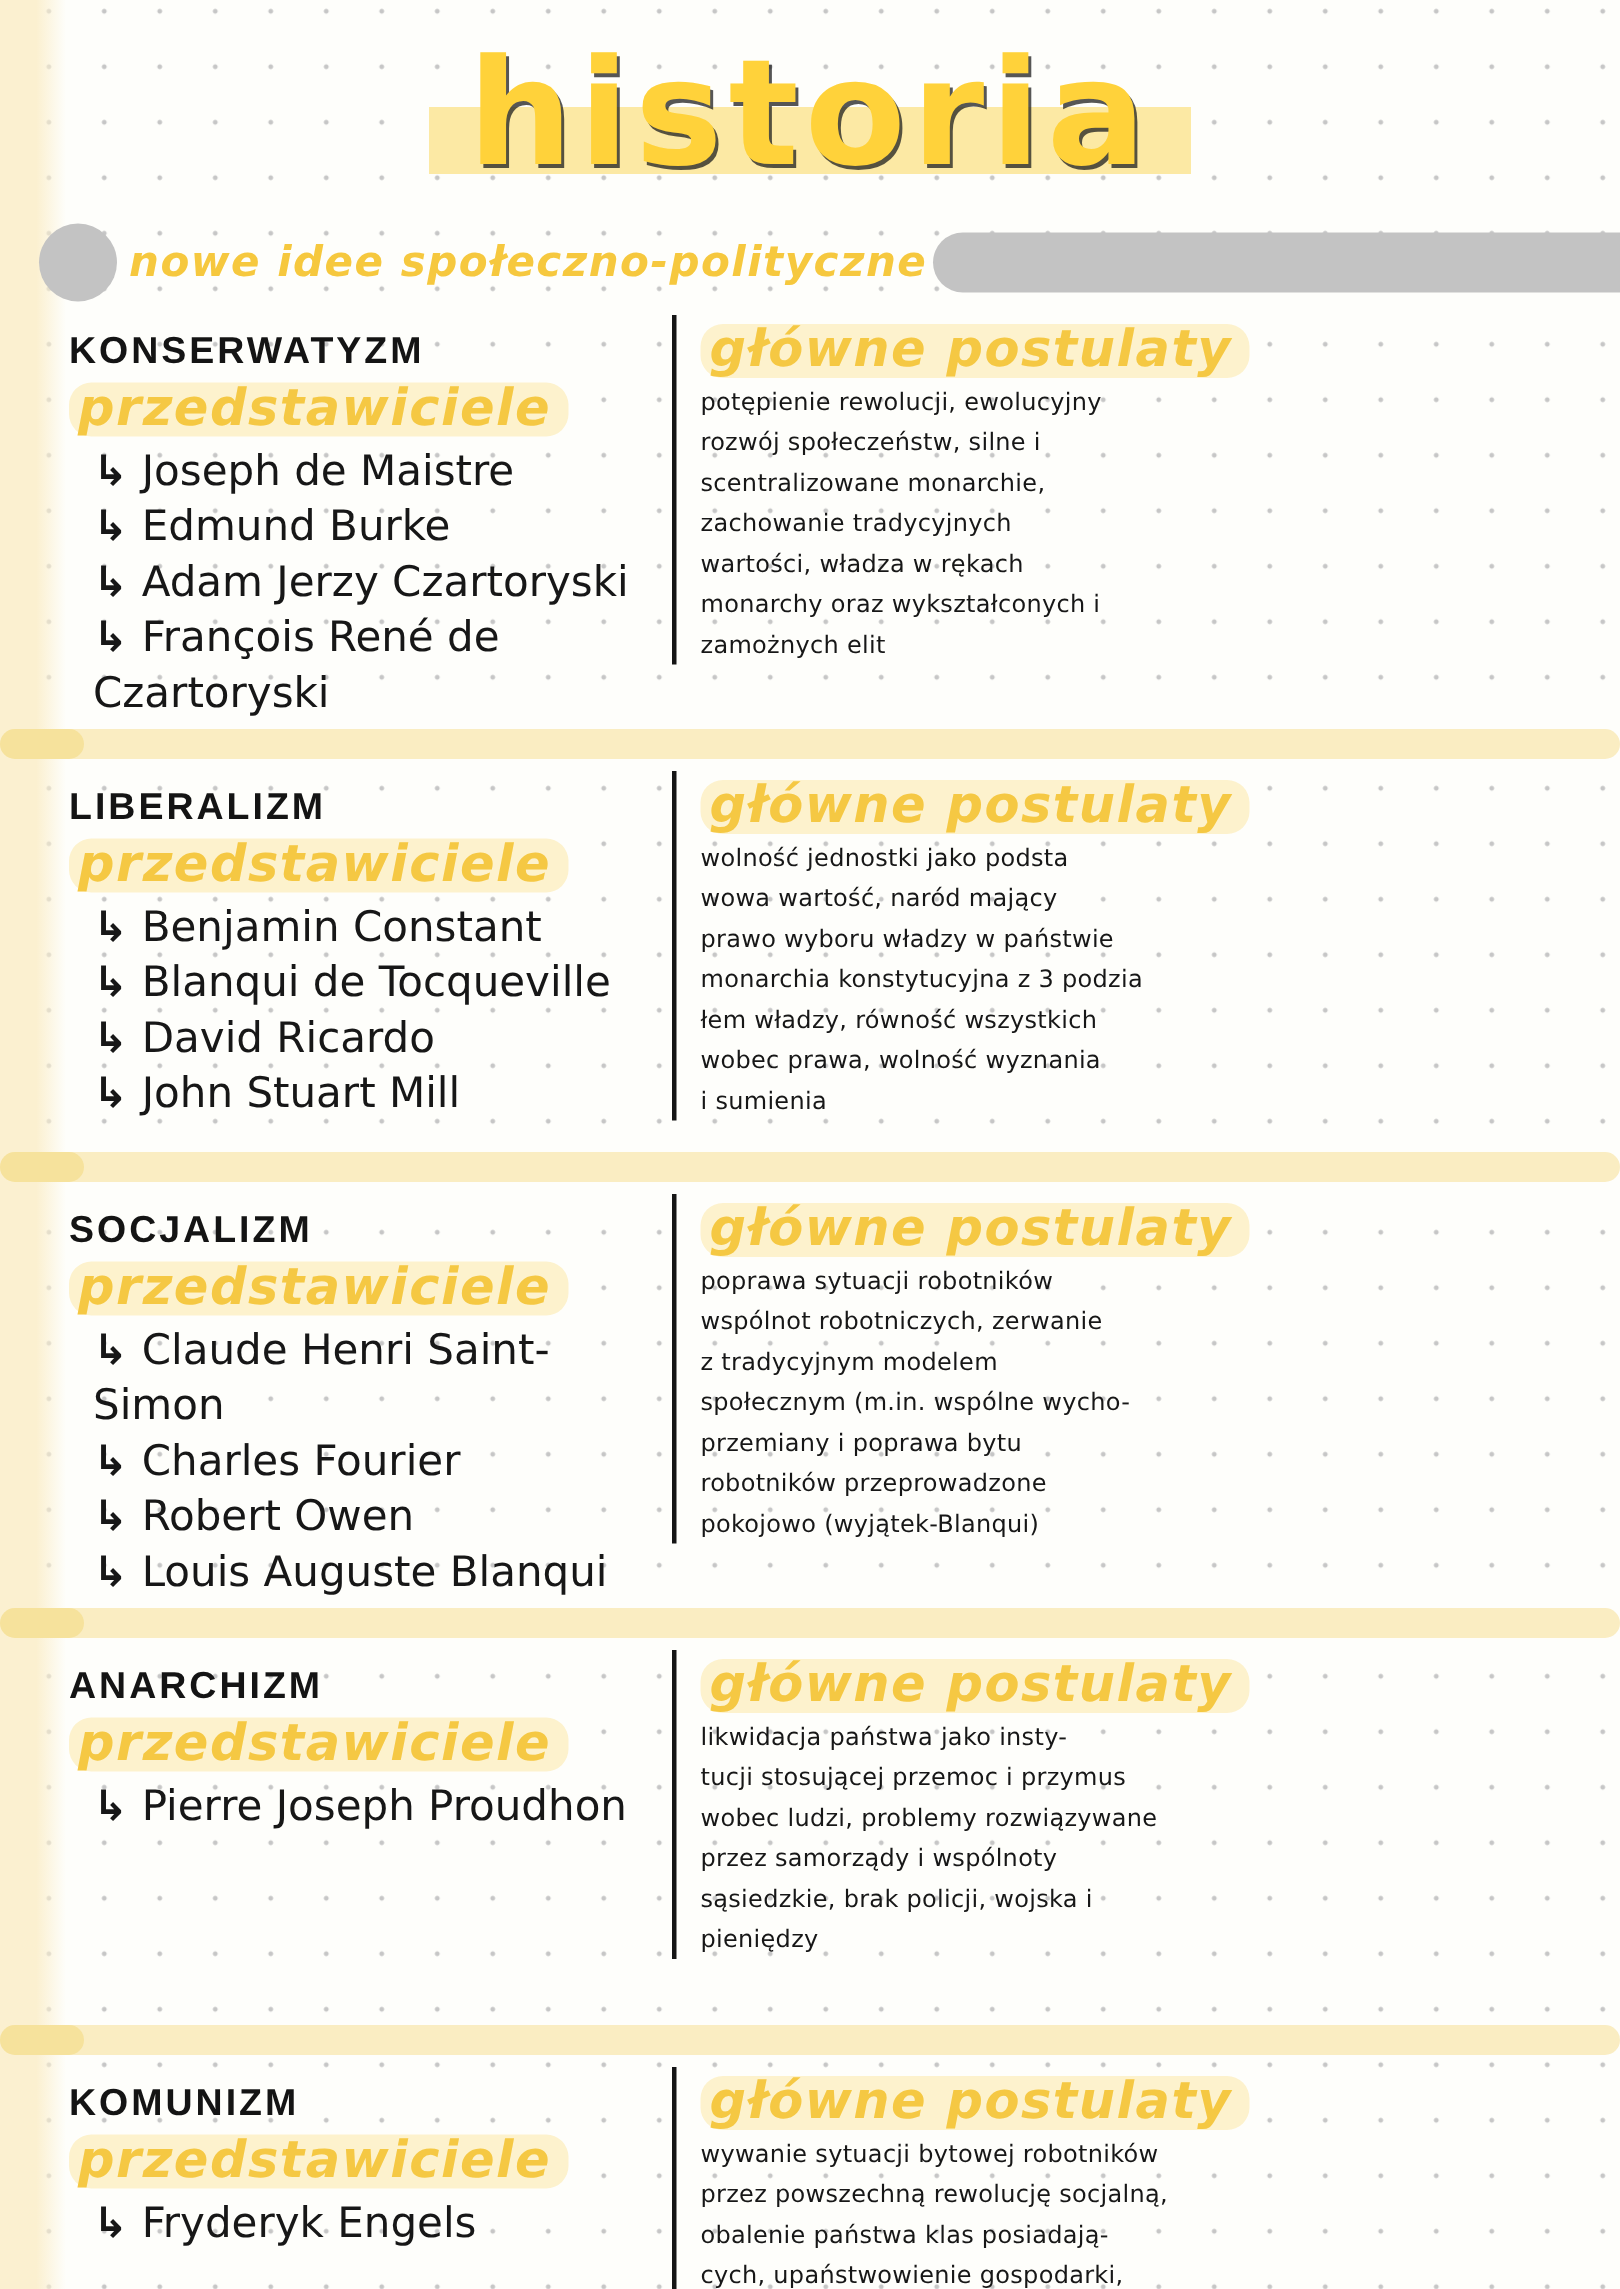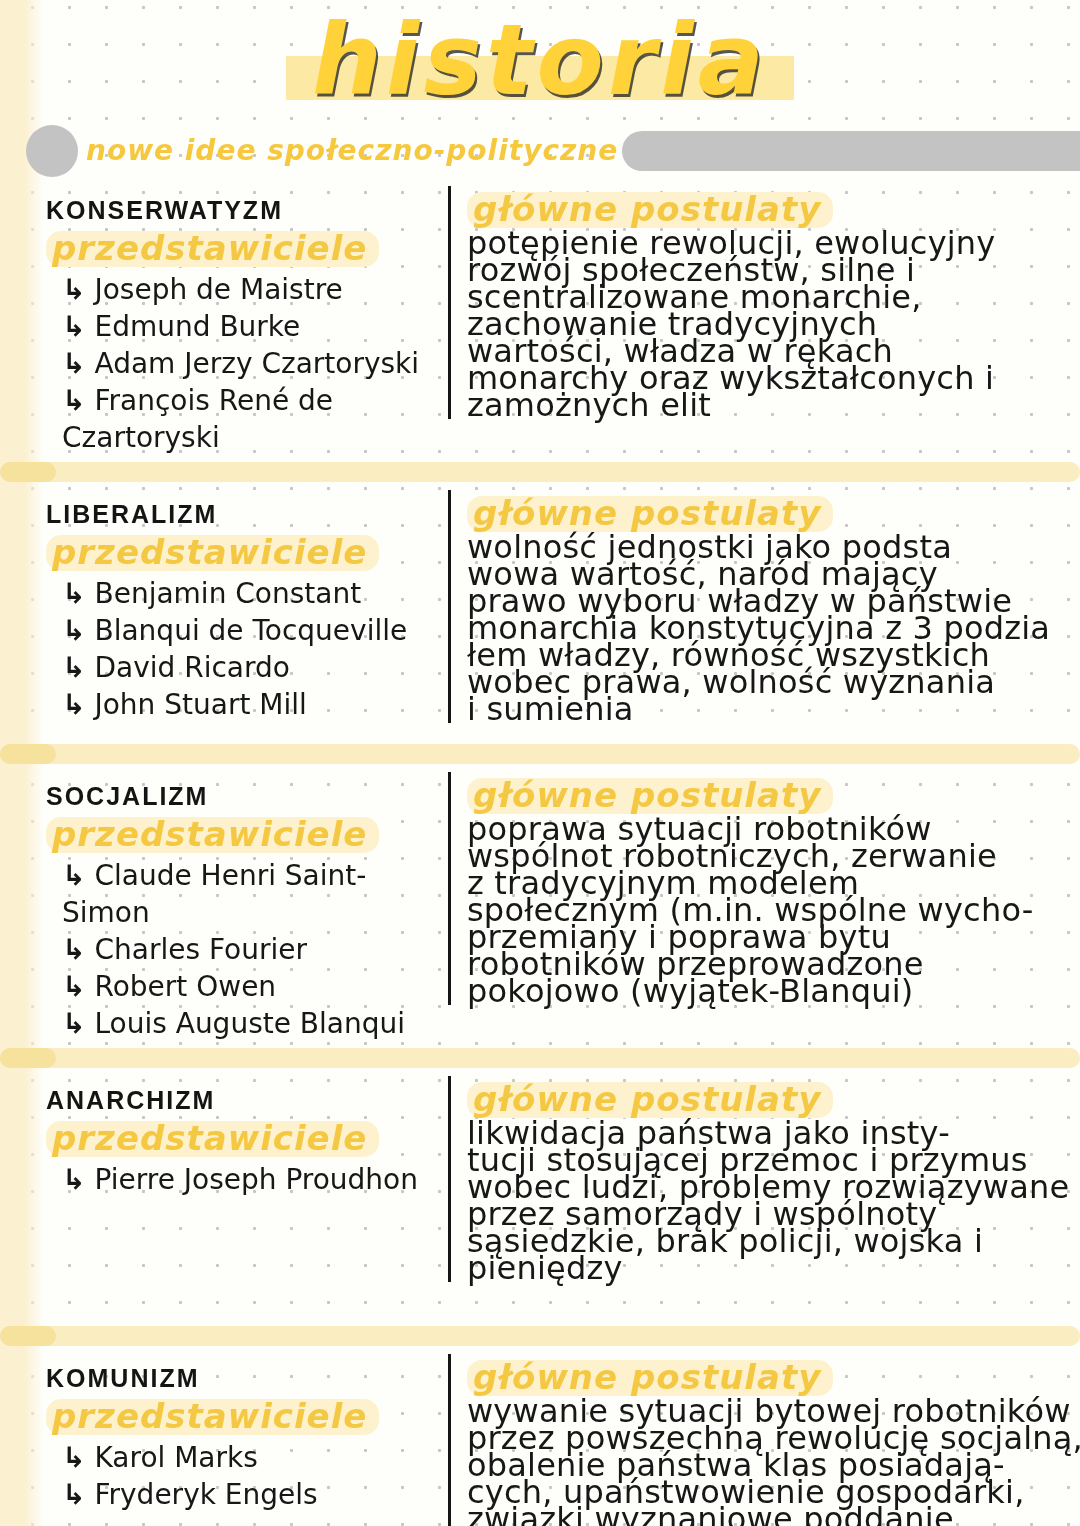--- a/index.html
+++ b/index.html
@@ -21,26 +21,25 @@
     position: absolute; left: 0; top: 0; bottom: 0; width: 44px;
     background: linear-gradient(90deg, var(--margin-cream,#fbf0d0) 0%, var(--margin-cream,#fbf0d0) 55%, rgba(251,240,208,0) 100%);
     z-index: 0;
   }
   .content { position: relative; z-index: 1; }
 
   
   .header { padding-top: 4px; }
   .title {
     width: fit-content;
-    margin: 0 auto;
+    margin: 16px auto;
     padding: 0 26px;
     font-size: 98px;
     line-height: 112px;
     font-weight: bold;
-    font-style: italic;
     letter-spacing: 4px;
     color: var(--title-yellow, #ffd23a);
     text-shadow: 2px 3px 0 rgba(30,30,30,0.75);
     background: linear-gradient(180deg, rgba(0,0,0,0) 46%, #fce9a4 46%, #fce9a4 86%, rgba(0,0,0,0) 86%);
     text-align: right;
   }
   .subtitle-row {
     display: flex; align-items: center;
     margin-top: 8px; height: 54px;
   }
@@ -103,21 +102,21 @@
     padding: 0 12px 2px 6px;
     margin-bottom: 2px;
   }
   .rep-list {
     list-style: none;
     margin: 2px 0 0 0;
     padding: 0 0 0 16px;
     font-size: 28px; line-height: 37px;
   }
   .rep-item .arrow { font-weight: bold; margin-right: 9px; }
-  .postulates { font-size: 32px; line-height: 27px; letter-spacing: 0.2px; }
+  .postulates { font-size: 16px; line-height: 27px; letter-spacing: 0.2px; }
   .postulate-line { white-space: nowrap; }
 
   
   .band {
     position: relative;
     height: 20px;
     margin: 6px 0 8px 0;
     background: var(--band-yellow, #faedc2);
     border-radius: 10px;
   }
@@ -244,21 +243,20 @@
             </div>
     </div>
   </section>
   <div class="band"></div>
 
   <section class="section">
     <div class="col-left">
       <h3 class="section-title">KOMUNIZM</h3>
       <div class="sub-label">przedstawiciele</div>
       <ul class="rep-list">
-              <li class="rep-item"><span class="arrow">↳</span><span>Karol Marks</span></li>
               <li class="rep-item"><span class="arrow">↳</span><span>Fryderyk Engels</span></li>
             </ul>
     </div>
     <div class="col-right">
       <div class="sub-label">główne postulaty</div>
       <div class="postulates">
               <div class="postulate-line">wywanie sytuacji bytowej robotników</div>
               <div class="postulate-line">przez powszechną rewolucję socjalną,</div>
               <div class="postulate-line">obalenie państwa klas posiadają-</div>
               <div class="postulate-line">cych, upaństwowienie gospodarki,</div>

